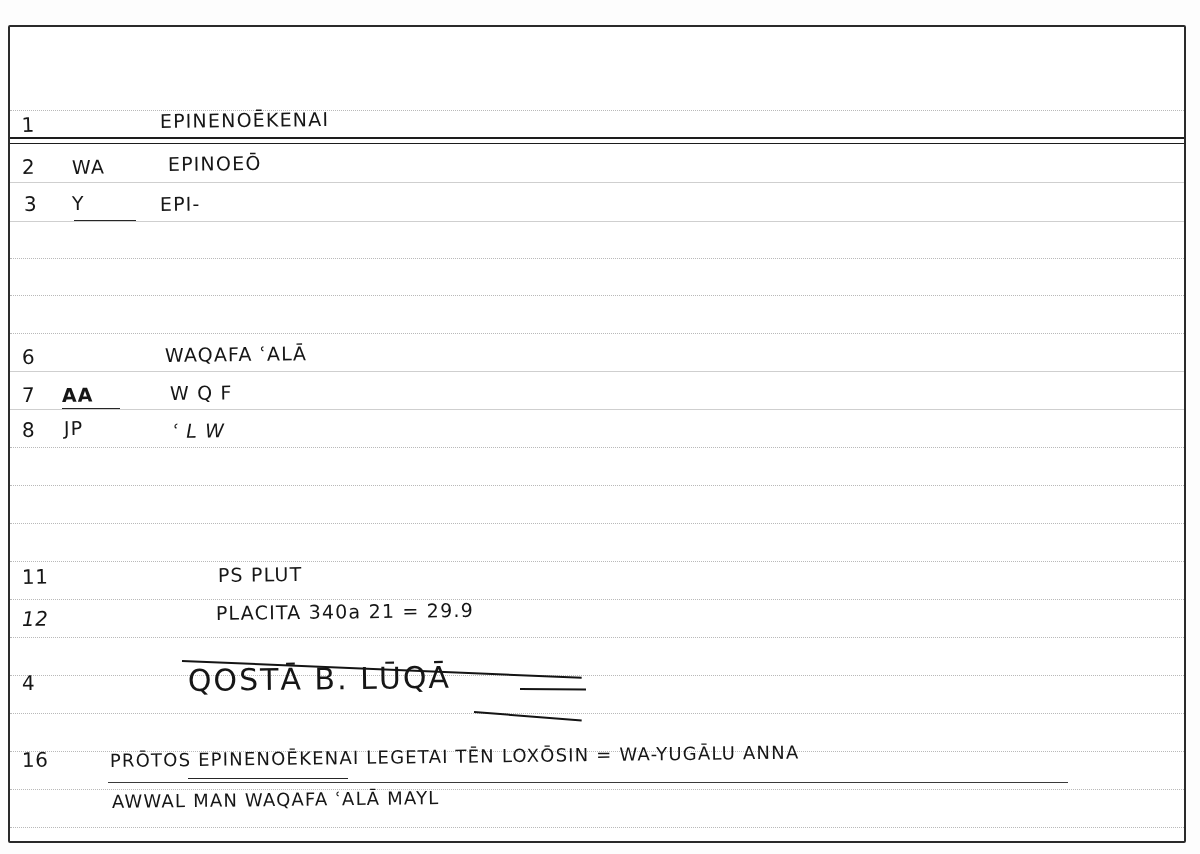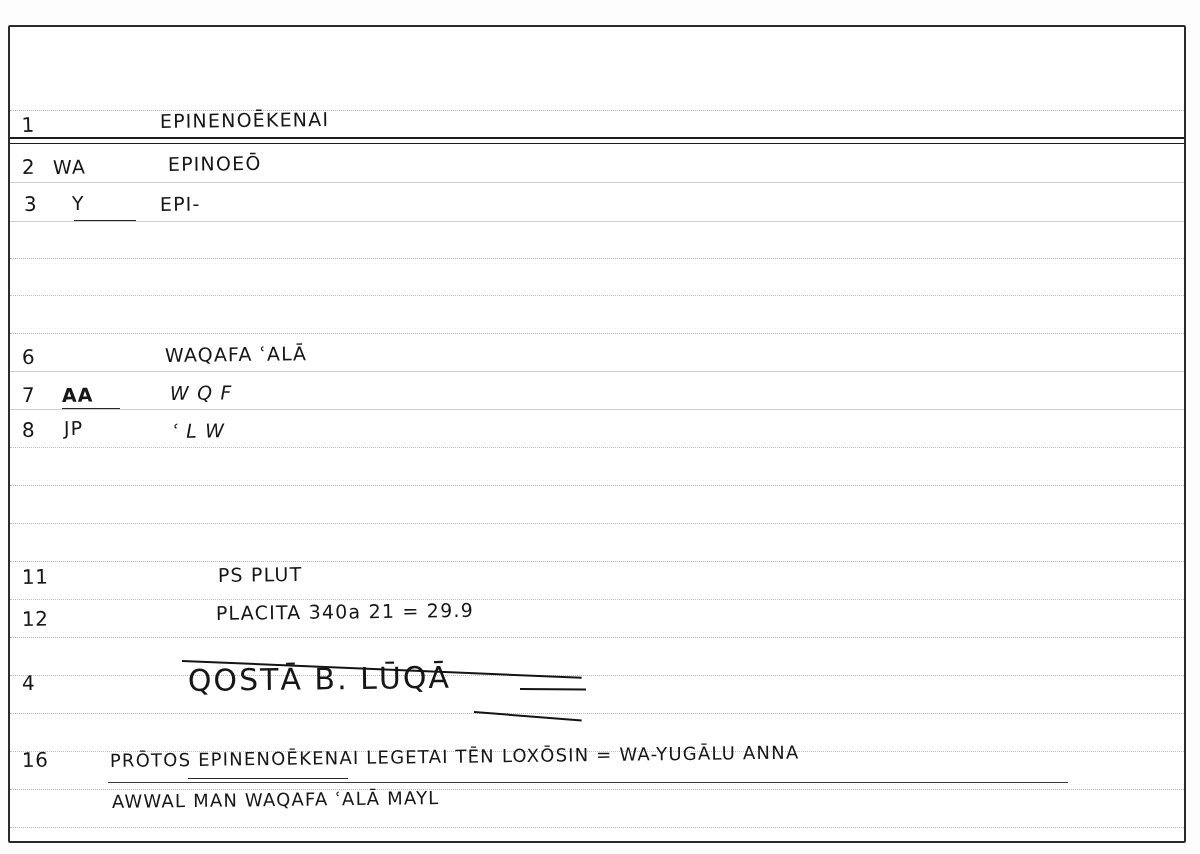--- a/index.html
+++ b/index.html
@@ -119,44 +119,44 @@
   <div class="rule" style="top:675px;"></div>
   <div class="rule" style="top:713px;"></div>
   <div class="rule" style="top:751px;"></div>
   <div class="rule" style="top:789px;"></div>
   <div class="rule" style="top:827px;"></div>
 
   <div class="hand num tilt3" style="left:22px; top:113px;">1</div>
   <div class="hand txt tilt2" style="left:160px; top:110px;">EPINENOĒKENAI</div>
 
   <div class="hand num tilt2" style="left:22px; top:155px;">2</div>
-  <div class="hand txt tilt2" style="left:53px; top:156px;">WA</div>
+  <div class="hand txt tilt2" style="left:72px; top:156px;">WA</div>
   <div class="hand txt tilt2" style="left:168px; top:153px;">EPINOEŌ</div>
 
   <div class="hand num tilt2" style="left:24px; top:192px;">3</div>
   <div class="hand txt tilt2" style="left:72px; top:192px;">Y</div>
   <div class="hand txt tilt2" style="left:160px; top:193px;">EPI-</div>
   <div class="ul thin" style="left:74px; top:220px; width:62px;"></div>
 
   <div class="hand num tilt2" style="left:22px; top:345px;">6</div>
   <div class="hand txt tilt2" style="left:165px; top:344px;">WAQAFA  ʿALĀ</div>
 
   <div class="hand num tilt2" style="left:22px; top:383px;">7</div>
   <div class="hand txt tilt2" style="left:62px; top:384px;font-weight:bold;">AA</div>
-  <div class="hand txt tilt2" style="left:170px; top:382px;font-style:italic;">W   Q   F</div>
+  <div class="hand txt tilt2" style="left:170px; top:382px;">W   Q   F</div>
   <div class="ul thin" style="left:62px; top:408px; width:58px;"></div>
 
   <div class="hand num tilt2" style="left:22px; top:418px;">8</div>
   <div class="hand txt tilt2" style="left:64px; top:417px;">JP</div>
   <div class="hand txt tilt2" style="left:172px; top:420px;font-style:italic;">ʿ    L   W</div>
 
   <div class="hand num tilt2" style="left:22px; top:565px;">11</div>
   <div class="hand txt tilt2" style="left:218px; top:564px;">PS PLUT</div>
 
-  <div class="hand num tilt2" style="left:22px; top:607px;">12</div>
+  <div class="hand num tilt2" style="left:22px; top:607px;font-style:italic;">12</div>
   <div class="hand txt tilt2" style="left:216px; top:602px;">PLACITA    340a 21 = 29.9</div>
 
   <div class="hand num tilt2" style="left:22px; top:671px;">4</div>
   <div class="hand big tilt2" style="left:188px; top:663px;">QOSTĀ B. LŪQĀ</div>
   <div class="stroke" style="left:182px; top:660px; width:400px; transform: rotate(2.4deg);"></div>
   <div class="stroke" style="left:474px; top:711px; width:108px; transform: rotate(4.5deg);"></div>
   <div class="stroke" style="left:520px; top:688px; width:66px; transform: rotate(0.5deg);"></div>
 
   <div class="hand num tilt2" style="left:22px; top:748px;">16</div>
   <div class="hand txt tilt2" style="left:110px; top:750px; font-size:18px;">PRŌTOS EPINENOĒKENAI LEGETAI TĒN LOXŌSIN = WA-YUGĀLU ANNA</div>

